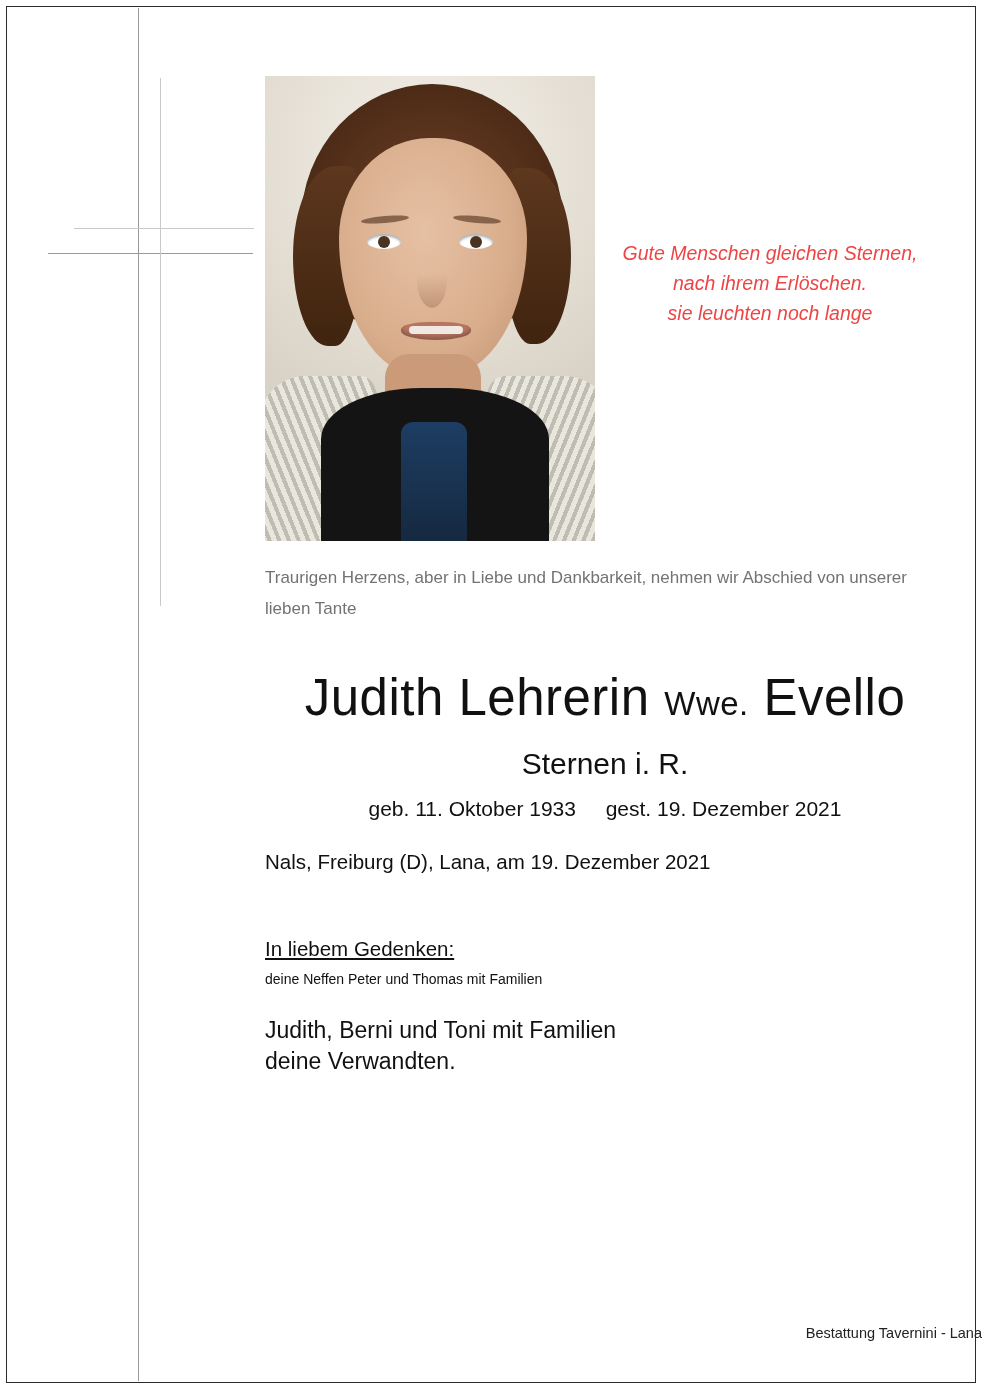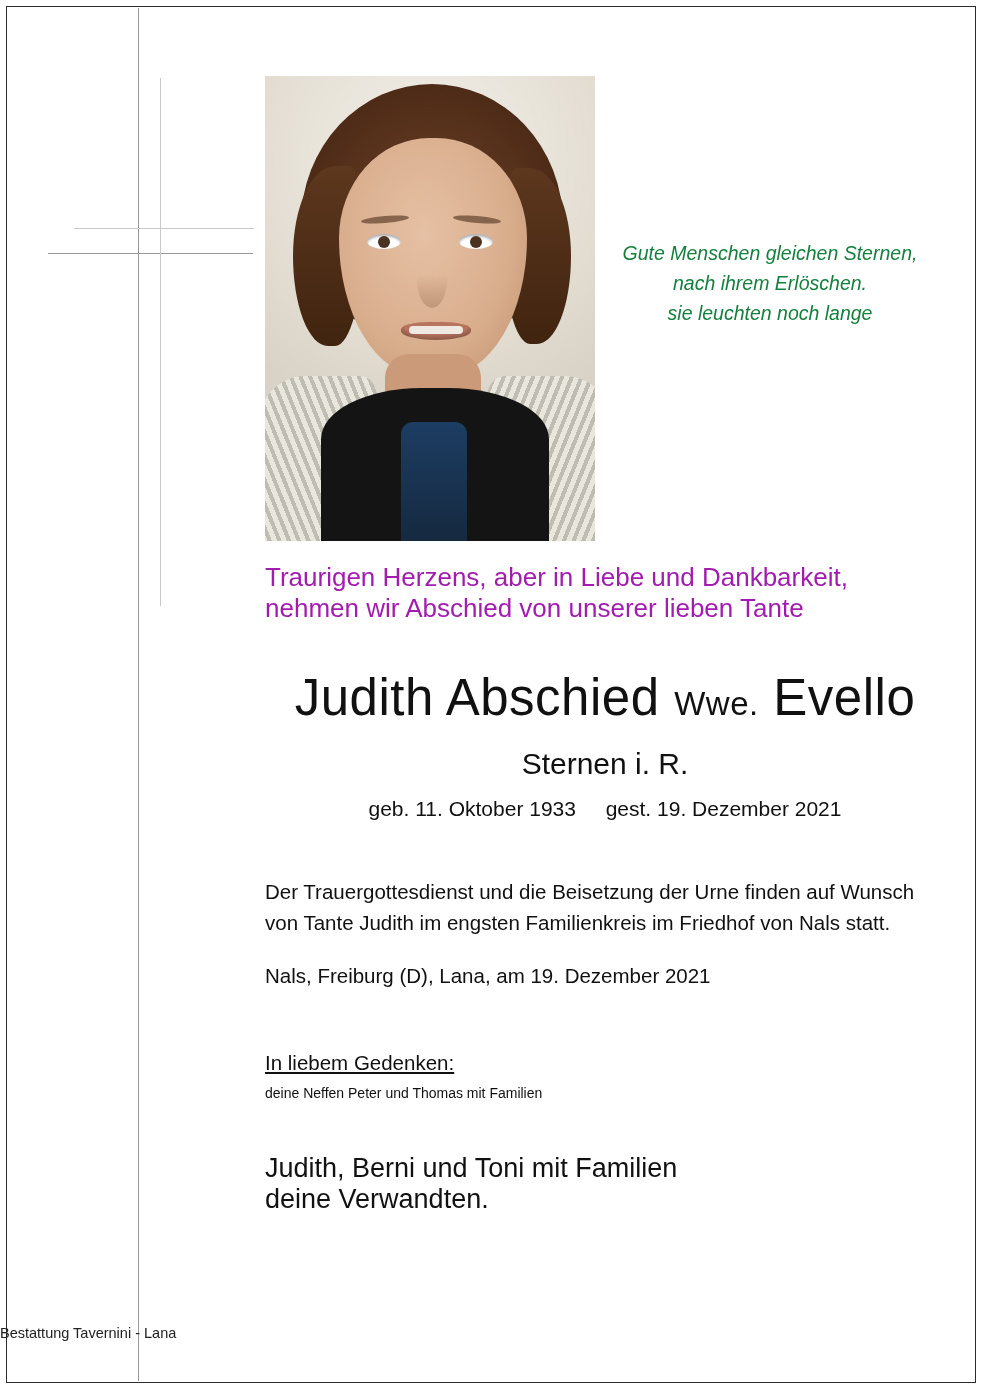--- a/index.html
+++ b/index.html
@@ -226,36 +226,36 @@
 
   
   .quote {
     position: absolute;
     left: 600px;
     top: 238px;
     width: 340px;
     font-style: italic;
     font-size: 19.5px;
     line-height: 30px;
-    color: #15803d;
+    color: #ef4444;
     text-align: center;
   }
   .quote div { white-space: nowrap; }
 
   
   .content {
     position: absolute;
     left: 265px;
     top: 562px;
     width: 680px;
   }
   .intro {
-    font-size: 26px;
-    line-height: 31px;
-    color: #a21caf;
+    font-size: 17px;
+    line-height: 31px;
+    color: #737373;
   }
   .name {
     margin-top: 44px;
     text-align: center;
     font-size: 51px;
     font-weight: 400;
     letter-spacing: .5px;
     line-height: 60px;
     white-space: nowrap;
   }
@@ -289,30 +289,30 @@
     margin-top: 56px;
     font-size: 20.5px;
     line-height: 31px;
     text-decoration: underline;
   }
   .memory-line {
     font-size: 14px;
     line-height: 31px;
   }
   .memory-block-2 {
-    margin-top: 44px;
-    font-size: 27px;
+    margin-top: 20px;
+    font-size: 23px;
     line-height: 31px;
   }
   .footer {
     position: absolute;
     left: 0;
     right: 0;
     top: 1325px;
-    text-align: left;
+    text-align: right;
     font-size: 14.5px;
     color: #222;
   }
 </style>
 </head>
 <body>
 
 <div class="page">
 
   <div class="frame"></div>
@@ -348,36 +348,35 @@
     <div>Gute Menschen gleichen Sternen,</div>
     <div>nach ihrem Erlöschen.</div>
     <div>sie leuchten noch lange</div>
   </div>
 
   <div class="content">
 
     <div class="intro">Traurigen Herzens, aber in Liebe und Dankbarkeit, nehmen wir Abschied von unserer lieben Tante</div>
 
     <div class="name">
-      <span>Judith Abschied</span>
+      <span>Judith Lehrerin</span>
       <span class="wwe">Wwe.</span>
       <span>Evello</span>
     </div>
 
     <div class="profession">Sternen i. R.</div>
 
     <div class="dates">
       <span>geb.</span>
       <span>11. Oktober 1933</span>
       <span class="gap"></span>
       <span>gest.</span>
       <span>19. Dezember 2021</span>
     </div>
 
-    <div class="service">Der Trauergottesdienst und die Beisetzung der Urne finden auf Wunsch von Tante Judith im engsten Familienkreis im Friedhof von Nals statt.</div>
 
     <div class="place-date">Nals, Freiburg (D), Lana, am 19. Dezember 2021</div>
 
     <div class="memory-title">In liebem Gedenken:</div>
     <div class="memory-line">deine Neffen Peter und Thomas mit Familien</div>
 
     <div class="memory-block-2">
       <div>Judith, Berni und Toni mit Familien</div>
       <div>deine Verwandten.</div>
     </div>

